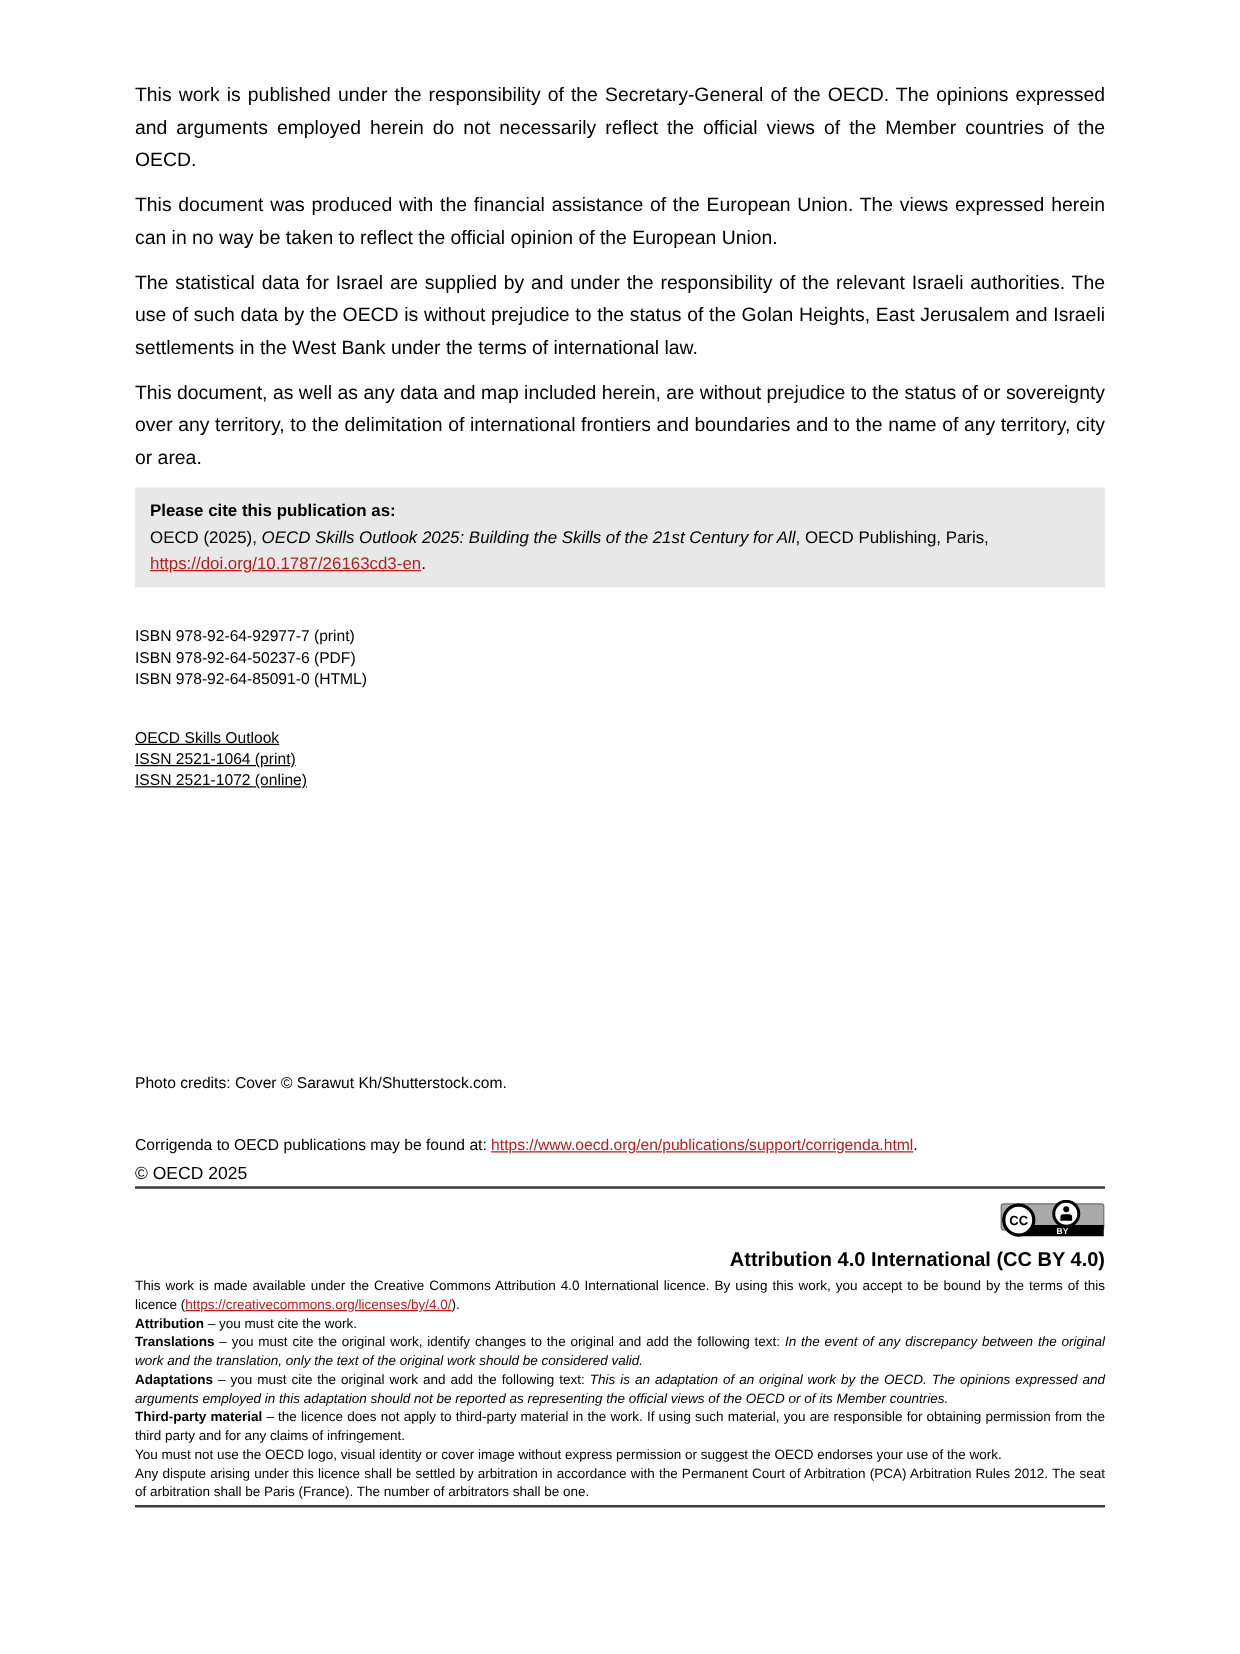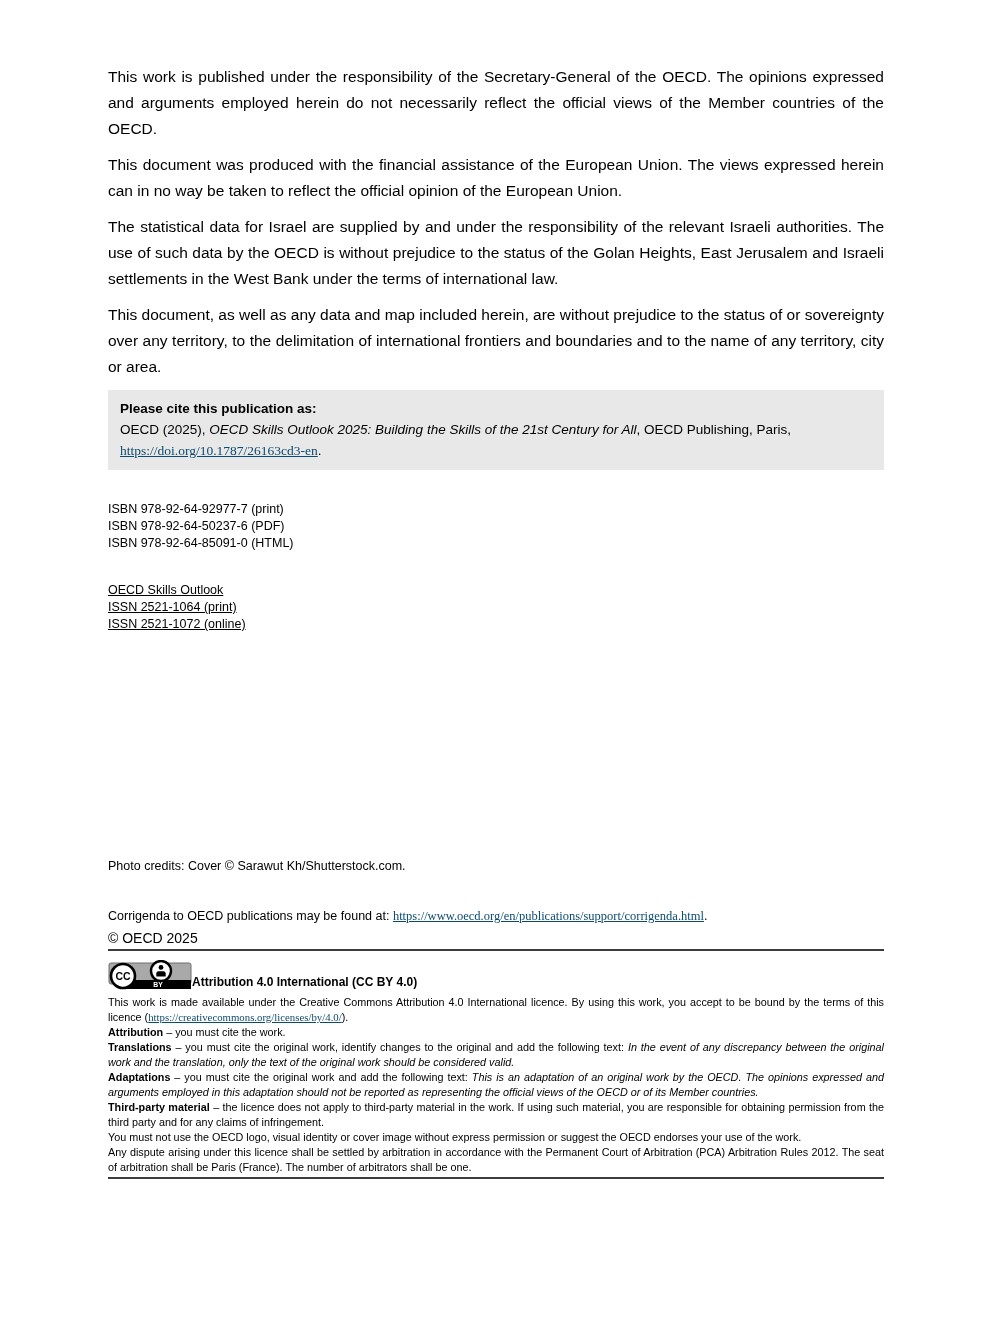--- a/index.html
+++ b/index.html
@@ -20,44 +20,46 @@
   }
 
   .cite-box {
     background: #e8e8e8;
     padding: 8px 14px 9px 12px;
     font-size: 13.5px; line-height: 21px;
   }
   .cite-box .cite-label { font-weight: bold; }
   .italic { font-style: italic; }
 
-  a.link { color: #0c4a6e; text-decoration: underline; cursor: pointer; font-family: Liberation Serif, serif; }
+  a.link { color: #b91c1c; text-decoration: underline; cursor: pointer; }
 
   .isbn-block { margin-top: 31px; font-size: 12.5px; line-height: 17px; }
   .issn-block { margin-top: 30px; font-size: 12.5px; line-height: 17px; text-decoration: underline; }
 
   .photo-credits { margin-top: 225px; font-size: 12.5px; line-height: 17px; }
   .photo-credits .bold { font-weight: normal; }
 
   .corrigenda { margin-top: 33px; font-size: 12.5px; line-height: 17px; }
   .copyright { margin-top: 4px; font-size: 14px; line-height: 18px; }
 
   hr.rule {
     border: none;
     border-top: 2px solid #3c3c3c;
     margin-top: 2px;
   }
 
   .badge-row {
     margin-top: 9px;
     display: flex;
     align-items: flex-end;
+    gap: 12px;
+    flex-direction: column;
   }
   .cc-badge { display: inline-block; width: 84px; height: 30px; }
-  .license-heading { font-size: 12px; font-weight: bold; line-height: 14px; padding-bottom: 1px; }
+  .license-heading { font-size: 16px; font-weight: bold; line-height: 14px; padding-bottom: 1px; }
 
   .fine-print {
     margin-top: 5px;
     font-size: 10.8px; line-height: 15px;
     text-align: justify;
   }
   .fine-print p { margin: 0; }
   .fine-print .lead { font-weight: bold; }
 
   hr.rule-bottom {

